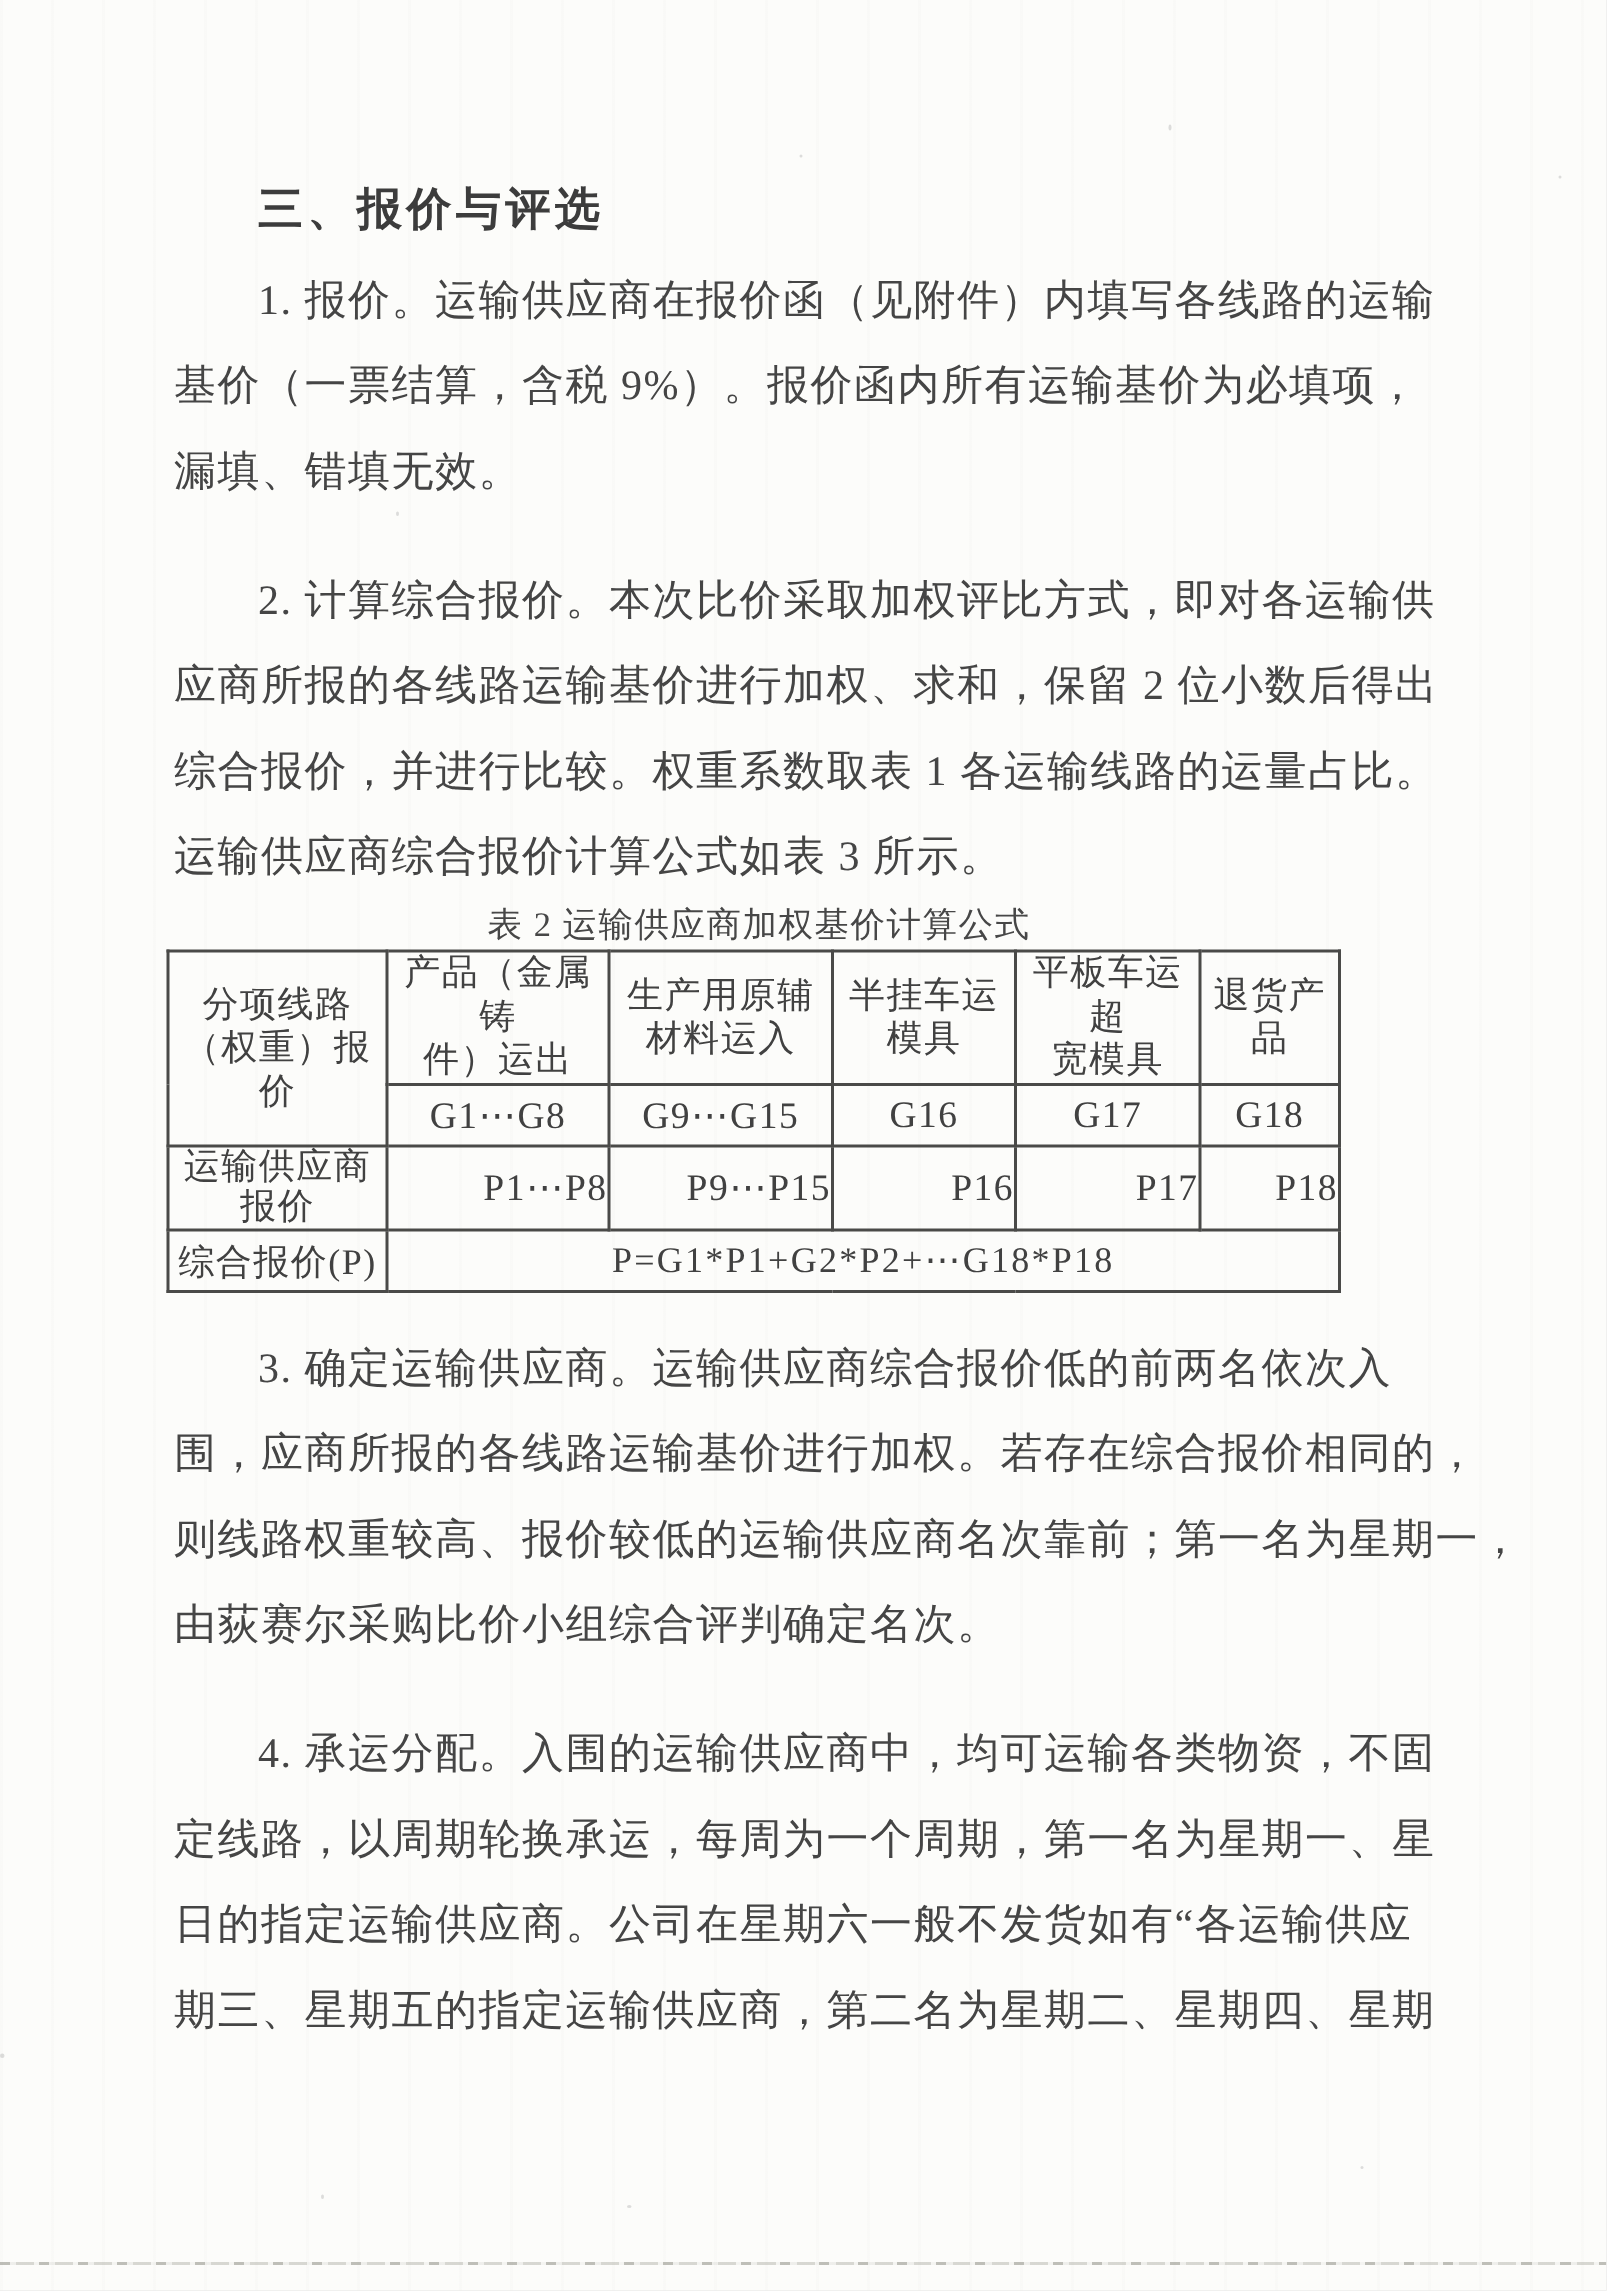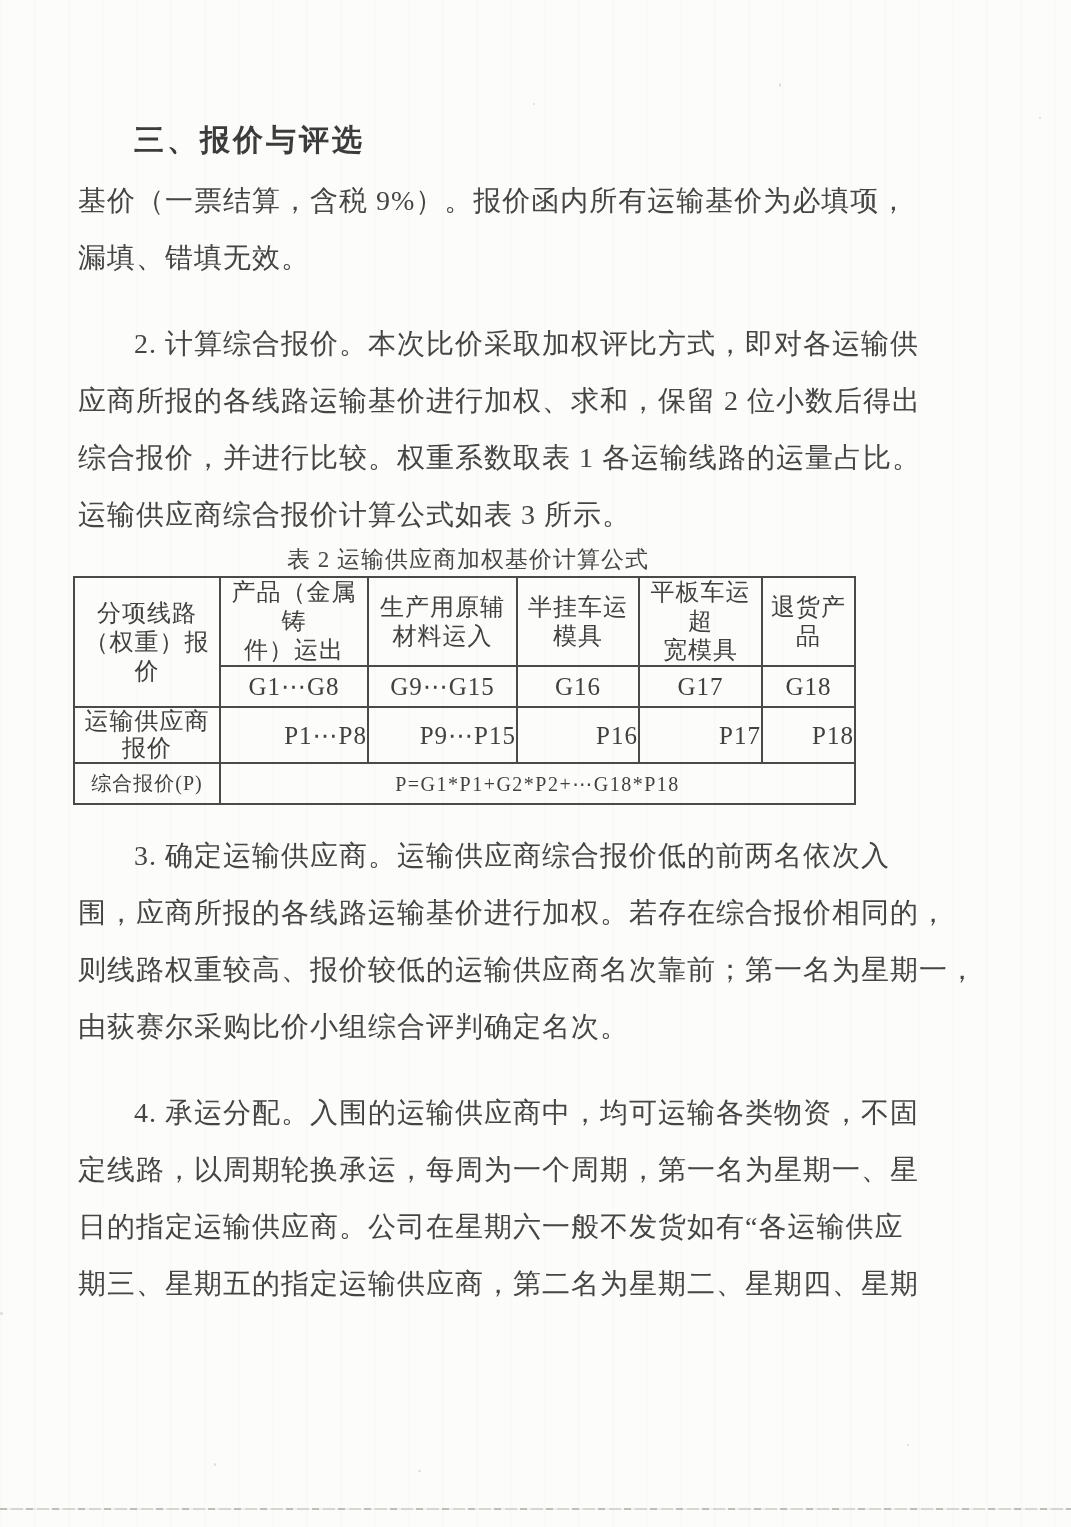--- a/index.html
+++ b/index.html
@@ -16,21 +16,21 @@
       repeating-linear-gradient(90deg,
         rgba(110,110,105,0.018) 0px, rgba(110,110,105,0.018) 2px,
         rgba(0,0,0,0) 2px, rgba(0,0,0,0) 34px),
       #fcfcfa;
     overflow: hidden;
     font-family: "Liberation Serif", "DejaVu Serif", serif;
     color: #454545;
   }
   .content {
     position: relative;
-    padding: 115px 141px 0 78px;
+    padding: 115px 141px 0 116px;
     width: 780px;
   }
   .title {
     margin: 0;
     padding-left: 56px;
     height: 57px;
     line-height: 50px;
     font-size: 30px;
     font-weight: 700;
     letter-spacing: 3px;
@@ -79,21 +79,21 @@
     text-align: left;
     vertical-align: top;
     padding: 8px 6px 0 20px;
     line-height: 34px;
     letter-spacing: 2px;
   }
   tr.header-row td { height: 58px; line-height: 29px; letter-spacing: 1px; }
   tr.weight-row td { height: 39px; font-size: 25px; letter-spacing: 1px; }
   tr.price-row  td { height: 53px; line-height: 27px; letter-spacing: 1px; }
   tr.price-row  td.value-cell { font-size: 25px; text-align: right; }
-  tr.formula-row td { height: 39px; font-size: 20px; }
+  tr.formula-row td { height: 39px; font-size: 24px; }
   td.left-label {
     text-align: left;
     padding-left: 12px;
     letter-spacing: 1px;
   }
   td.formula-cell { letter-spacing: 1.5px; }
   .bottom-scan-line {
     position: absolute;
     left: 0;
     top: 1508px;
@@ -122,20 +122,21 @@
 </style>
 </head>
 <body>
 
 <div class="page">
   <div class="content">
 
     <h1 class="title">三、报价与评选</h1>
 
     <div class="para">
+      <div class="line first">1. 报价。运输供应商在报价函（见附件）内填写各线路的运输</div>
       <div class="line">基价（一票结算，含税 9%）。报价函内所有运输基价为必填项，</div>
       <div class="line last">漏填、错填无效。</div>
     </div>
 
     <div class="para gap">
       <div class="line first">2. 计算综合报价。本次比价采取加权评比方式，即对各运输供</div>
       <div class="line">应商所报的各线路运输基价进行加权、求和，保留 2 位小数后得出</div>
       <div class="line">综合报价，并进行比较。权重系数取表 1 各运输线路的运量占比。</div>
       <div class="line last">运输供应商综合报价计算公式如表 3 所示。</div>
     </div>

